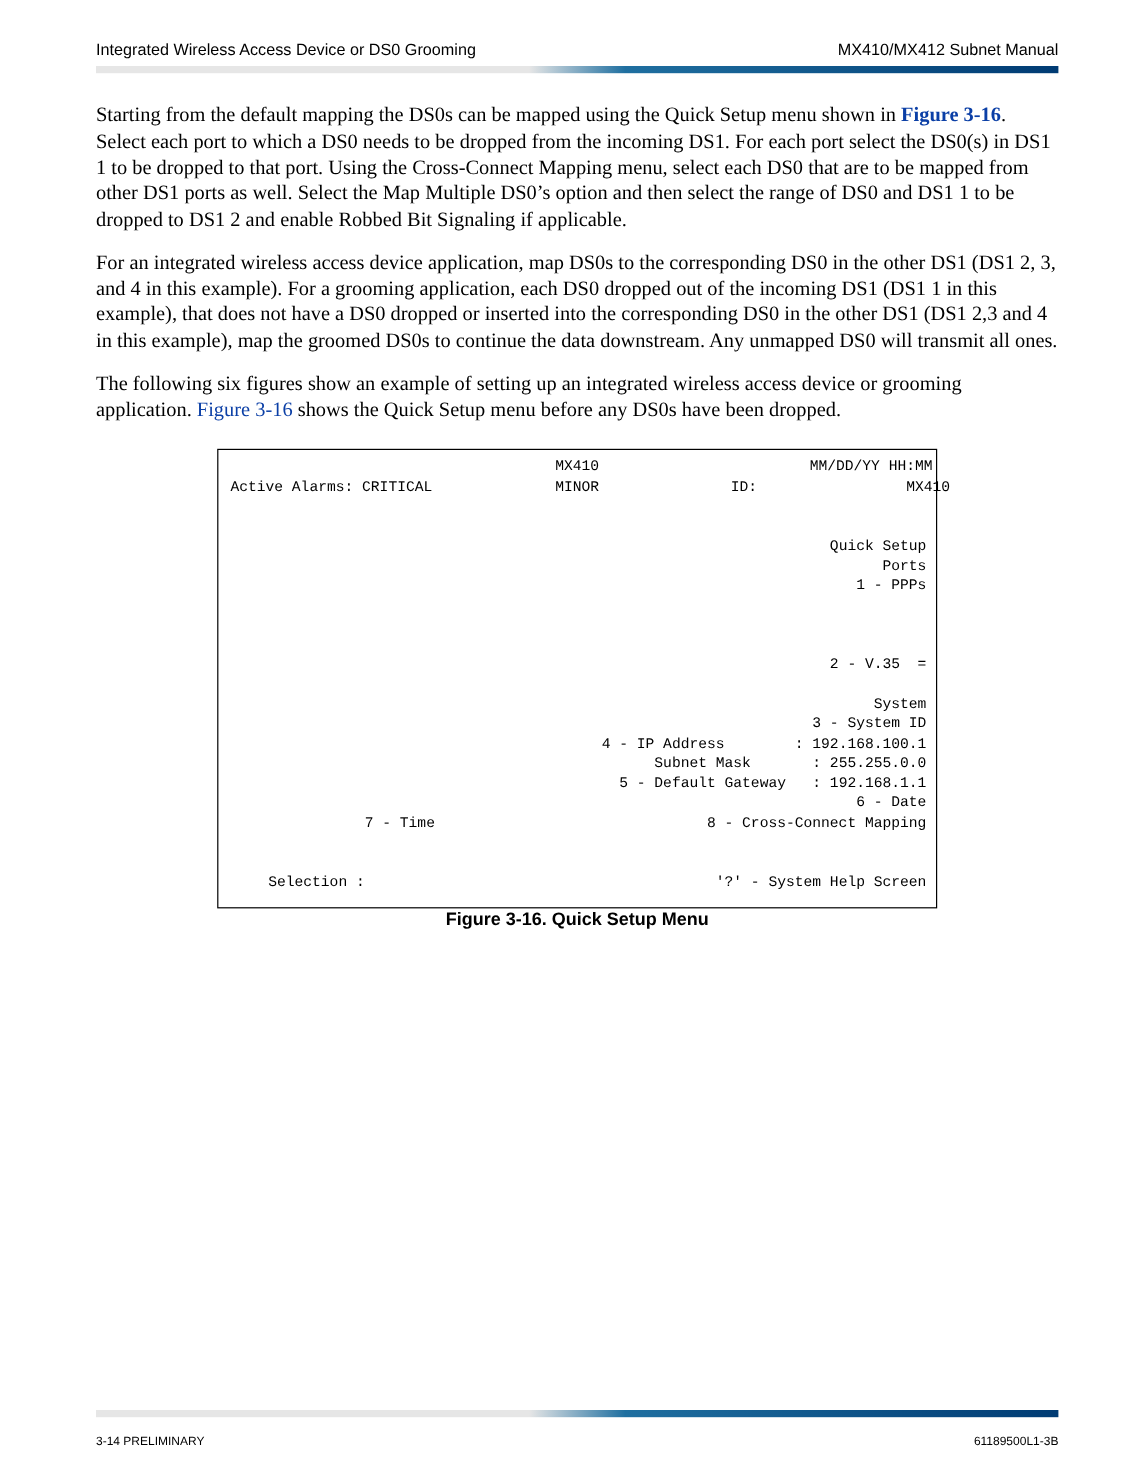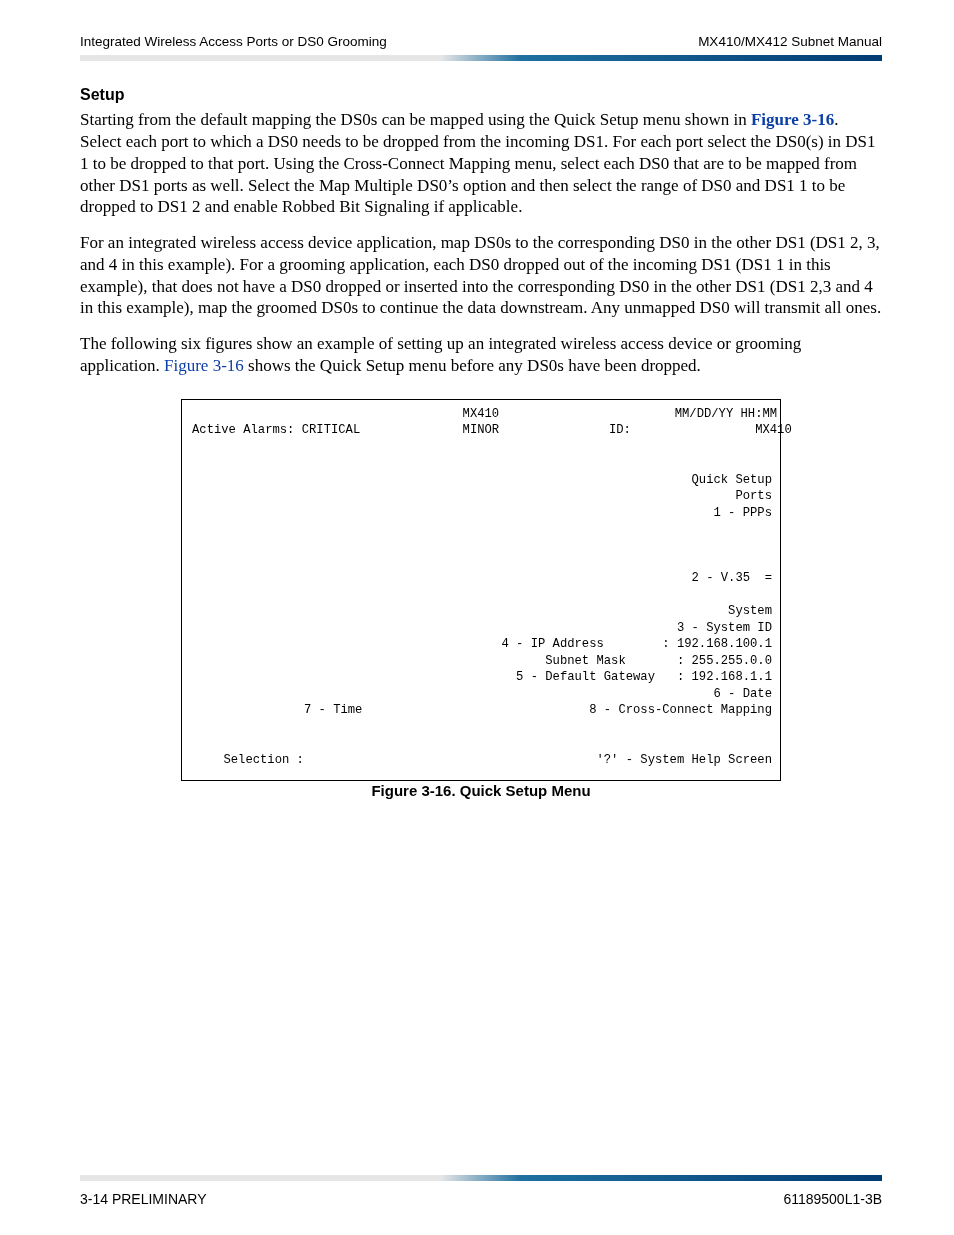--- a/index.html
+++ b/index.html
@@ -73,37 +73,36 @@
     height: 6px;
     background: linear-gradient(to right, #e6e6e6 0%, #e6e6e6 45%, #1f6fa0 55%, #003b73 100%);
   }
   .ftr {
     position: absolute;
     left: 80px; right: 72px;
     bottom: 28px;
     display: flex;
     justify-content: space-between;
     font-family: Arial, Helvetica, sans-serif;
-    font-size: 14px;
+    font-size: 10px;
   }
 </style>
 </head>
 <body>
 
 <div class="page">
 
   <div class="hdr">
-    <span>Integrated Wireless Access Ports or DS0 Grooming</span>
+    <span>Integrated Wireless Access Device or DS0 Grooming</span>
     <span>MX410/MX412 Subnet Manual</span>
   </div>
   <div class="hbar"></div>
 
   <div class="body">
 
-    <div class="sect-title">Setup</div>
 
 
     <p>
       <span>Starting from the default mapping the DS0s can be mapped using the Quick Setup menu shown in </span><a href="#" class="ref-bold">Figure 3-16</a><span>. Select each port to which a DS0 needs to be dropped from the incoming DS1. For each port select the DS0(s) in DS1 1 to be dropped to that port. Using the Cross-Connect Mapping menu, select each DS0 that are to be mapped from other DS1 ports as well. Select the Map Multiple DS0’s option and then select the range of DS0 and DS1 1 to be dropped to DS1 2 and enable Robbed Bit Signaling if applicable.</span>
     </p>
 
     <p>For an integrated wireless access device application, map DS0s to the corresponding DS0 in the other DS1 (DS1 2, 3, and 4 in this example). For a grooming application, each DS0 dropped out of the incoming DS1 (DS1 1 in this example), that does not have a DS0 dropped or inserted into the corresponding DS0 in the other DS1 (DS1 2,3 and 4 in this example), map the groomed DS0s to continue the data downstream. Any unmapped DS0 will transmit all ones.</p>
 
     <p>
       <span>The following six figures show an example of setting up an integrated wireless access device or grooming application. </span><a href="#" class="ref">Figure 3-16</a><span> shows the Quick Setup menu before any DS0s have been dropped.</span>

